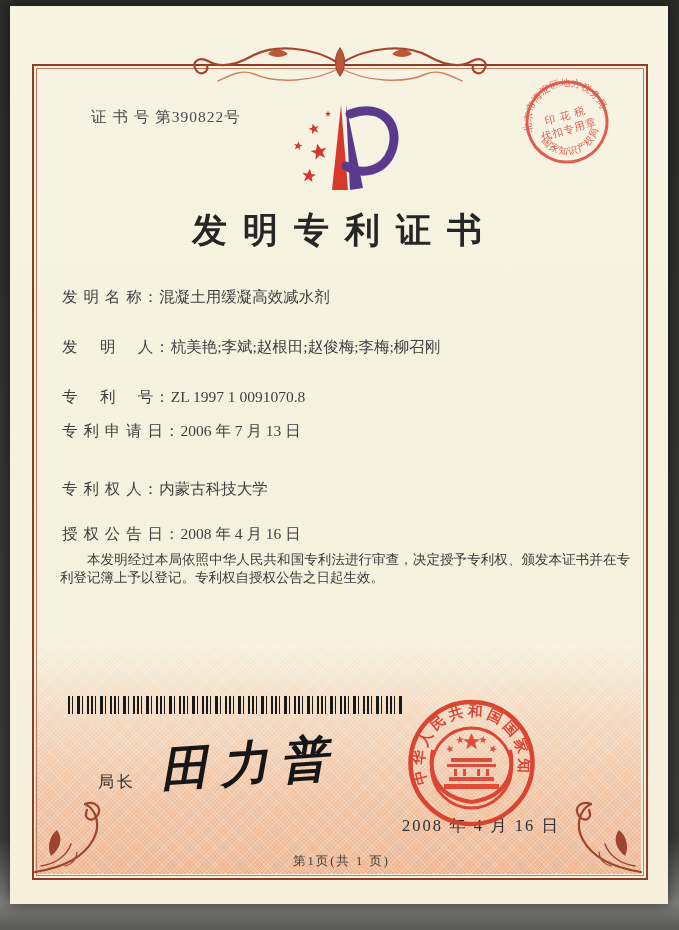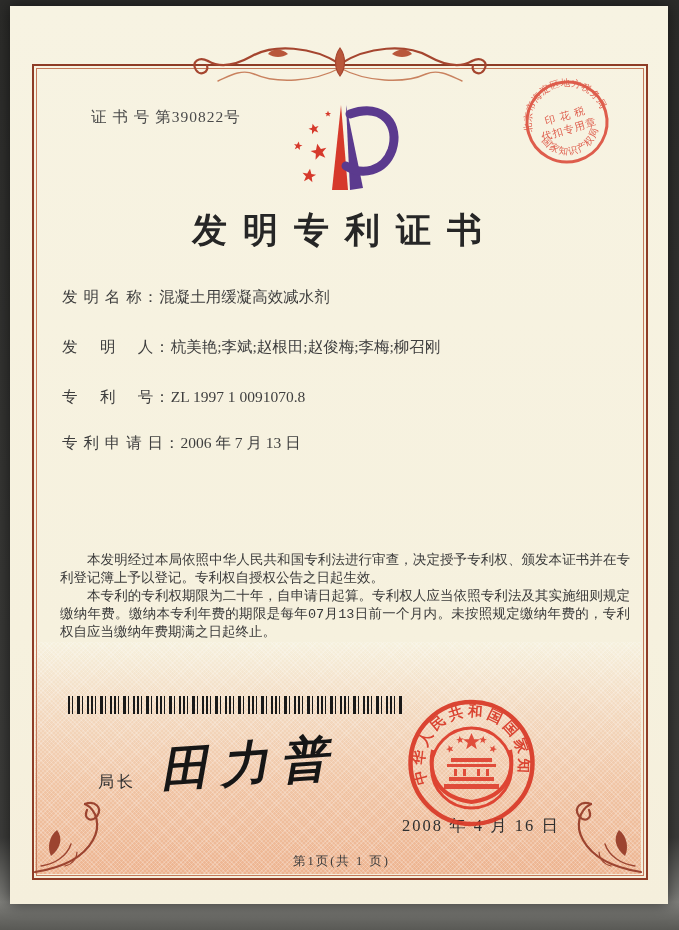--- a/index.html
+++ b/index.html
@@ -24,21 +24,21 @@
       repeating-linear-gradient(45deg, rgba(255,255,255,.20) 0 1px, rgba(255,255,255,0) 1px 3px),
       repeating-linear-gradient(-45deg, rgba(255,255,255,.20) 0 1px, rgba(255,255,255,0) 1px 3px),
       linear-gradient(180deg, rgba(240,191,158,0) 0%, rgba(240,191,158,.45) 28%, rgba(238,180,143,.75) 65%, rgba(236,172,134,.88) 100%);
   }
   .txt{position:absolute;z-index:4;color:#3e3e3e;}
   .cert-no{left:55px;top:101px;font-size:15.5px;color:#4a4a4a;letter-spacing:1px;margin-left:26px;}
   .title{left:0;right:0;top:201px;text-align:center;font-size:35px;font-weight:bold;
          letter-spacing:16px;padding-left:12px;color:#262626;}
   .field{left:52px;font-size:15.5px;white-space:nowrap;}
   .field .lab{letter-spacing:1px;}
-  .f0{top:281px}.f1{top:331px}.f2{top:381px}.f3{top:427px}.f4{top:473px}.f5{top:518px}
+  .f0{top:281px}.f1{top:331px}.f2{top:381px}.f3{top:415px}.f4{top:473px}.f5{top:518px}
   .bodytext{left:50px;top:546px;width:570px;font-size:13.5px;line-height:1.34;
             text-align:justify;color:#3a3a3a;font-family:Liberation Mono, monospace;}
   .bodytext p{margin:0;text-indent:2em;}
   .barcode{
     position:absolute;left:58px;top:690px;width:336px;height:18px;z-index:4;
     background:repeating-linear-gradient(90deg,
       #191919 0 2px, transparent 2px 4px,
       #191919 4px 5px, transparent 5px 9px,
       #191919 9px 12px, transparent 12px 14px,
       #191919 14px 15px, transparent 15px 19px,
@@ -124,24 +124,29 @@
   </div>
   <div class="txt field f1">
     <span class="lab">发　 明　 人：</span><span>杭美艳;李斌;赵根田;赵俊梅;李梅;柳召刚</span>
   </div>
   <div class="txt field f2">
     <span class="lab">专　 利　 号：</span><span>ZL 1997 1 0091070.8</span>
   </div>
   <div class="txt field f3">
     <span class="lab">专 利 申 请 日：</span><span>2006 年 7 月 13 日</span>
   </div>
+  <div class="txt field f4">
+    <span class="lab">专 利 权 人：</span><span>内蒙古科技大学</span>
+  </div>
+  <div class="txt field f5">
+    <span class="lab">授 权 公 告 日：</span><span>2008 年 4 月 16 日</span>
+  </div>
 
   <div class="txt bodytext">
     <p>本发明经过本局依照中华人民共和国专利法进行审查，决定授予专利权、颁发本证书并在专利登记簿上予以登记。专利权自授权公告之日起生效。</p>
-    <p>本专利的专利权期限为二十年，自申请日起算。专利权人应当依照专利法及其实施细则规定缴纳年费。缴纳本专利年费的期限是每年07月13日前一个月内。未按照规定缴纳年费的，专利权自应当缴纳年费期满之日起终止。</p>
   </div>
 
   <div class="barcode"></div>
 
   <div class="txt sig-label">局长</div>
   <div class="txt sig-name">田力普</div>
 
   <svg class="seal" width="158" height="158" viewBox="0 0 158 158">
     <defs>
       <path id="sealArc" d="M 34.5,97 A 48,48 0 1 1 122.5,97" fill="none"></path>

